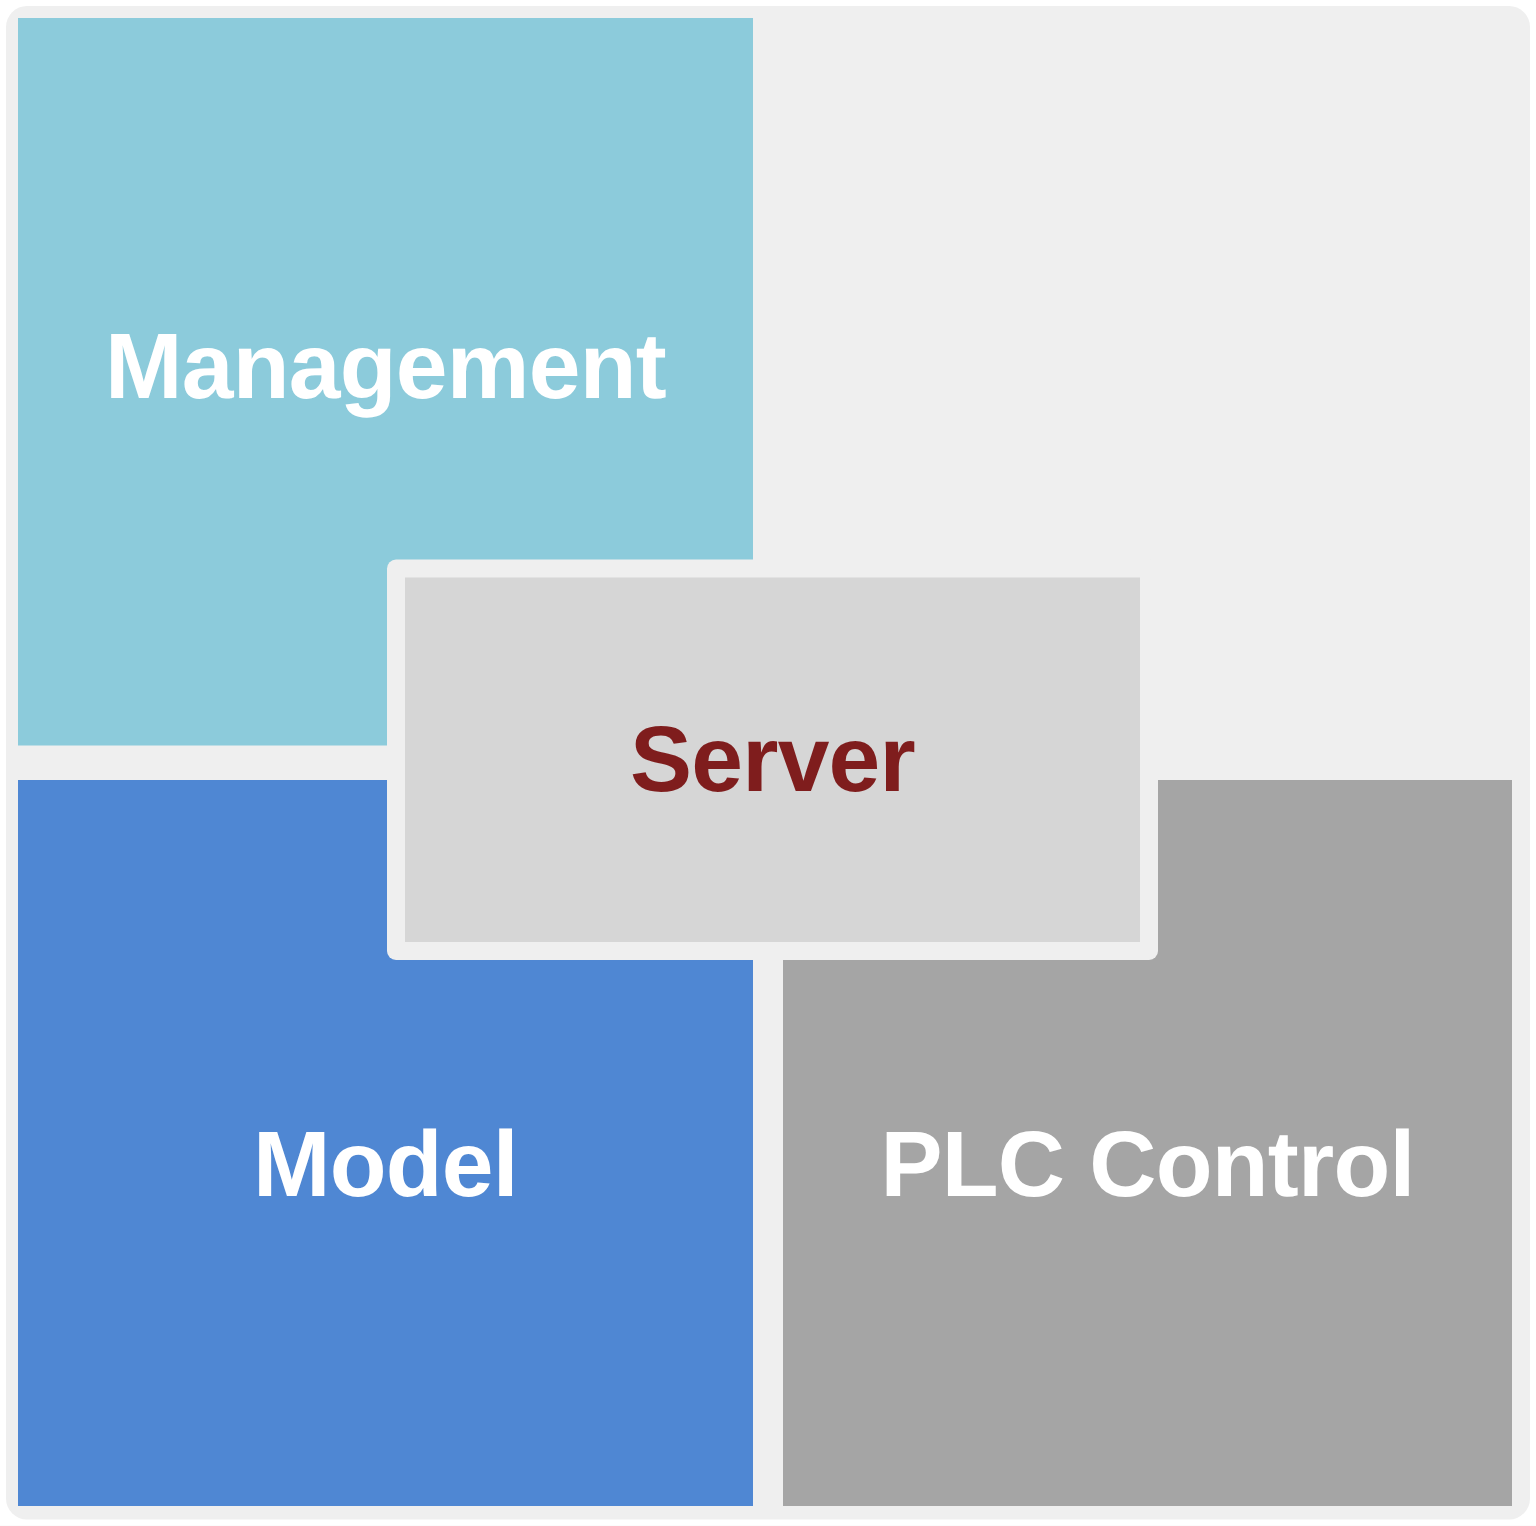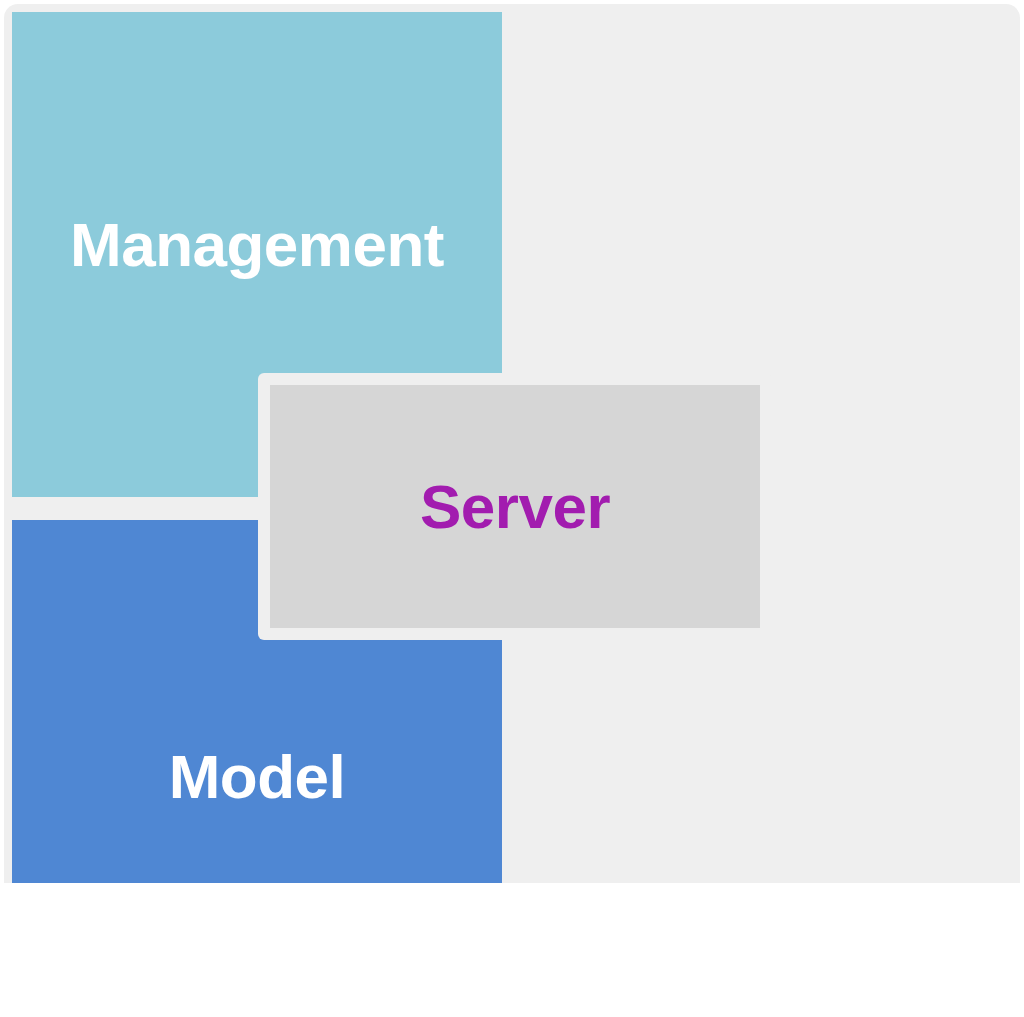--- a/index.html
+++ b/index.html
@@ -8,21 +8,21 @@
     padding: 0;
     background: #ffffff;
   }
   body {
     font-family: "Liberation Sans", sans-serif;
   }
 
   #diagram-canvas {
     position: relative;
     width: 1024px;
-    height: 883px;
+    height: 1017px;
     background: #ffffff;
     overflow: hidden;
   }
 
   
   .gutter-plate {
     position: absolute;
     left: 4px;
     top: 4px;
     width: 1016px;
@@ -114,21 +114,21 @@
   #server-box-inner {
     width: 100%;
     height: 100%;
     background: #d6d6d6;
     display: flex;
     align-items: center;
     justify-content: center;
   }
 
   #server-label {
-    color: #a21caf;
+    color: #7f1d1d;
     font-weight: bold;
     font-size: 62px;
     line-height: 1;
     letter-spacing: -0.5px;
     white-space: nowrap;
     user-select: none;
   }
 </style>
 </head>
 <body>
@@ -139,20 +139,23 @@
 
   <div class="quadrant" id="quadrant-management">
     <span class="quadrant-label">Management</span>
   </div>
 
 
   <div class="quadrant" id="quadrant-model">
     <span class="quadrant-label">Model</span>
   </div>
 
+  <div class="quadrant" id="quadrant-plc">
+    <span class="quadrant-label">PLC Control</span>
+  </div>
 
   <div id="server-box">
     <div id="server-box-inner">
       <span id="server-label">Server</span>
     </div>
   </div>
 
 </div>
 
 </body></html>

